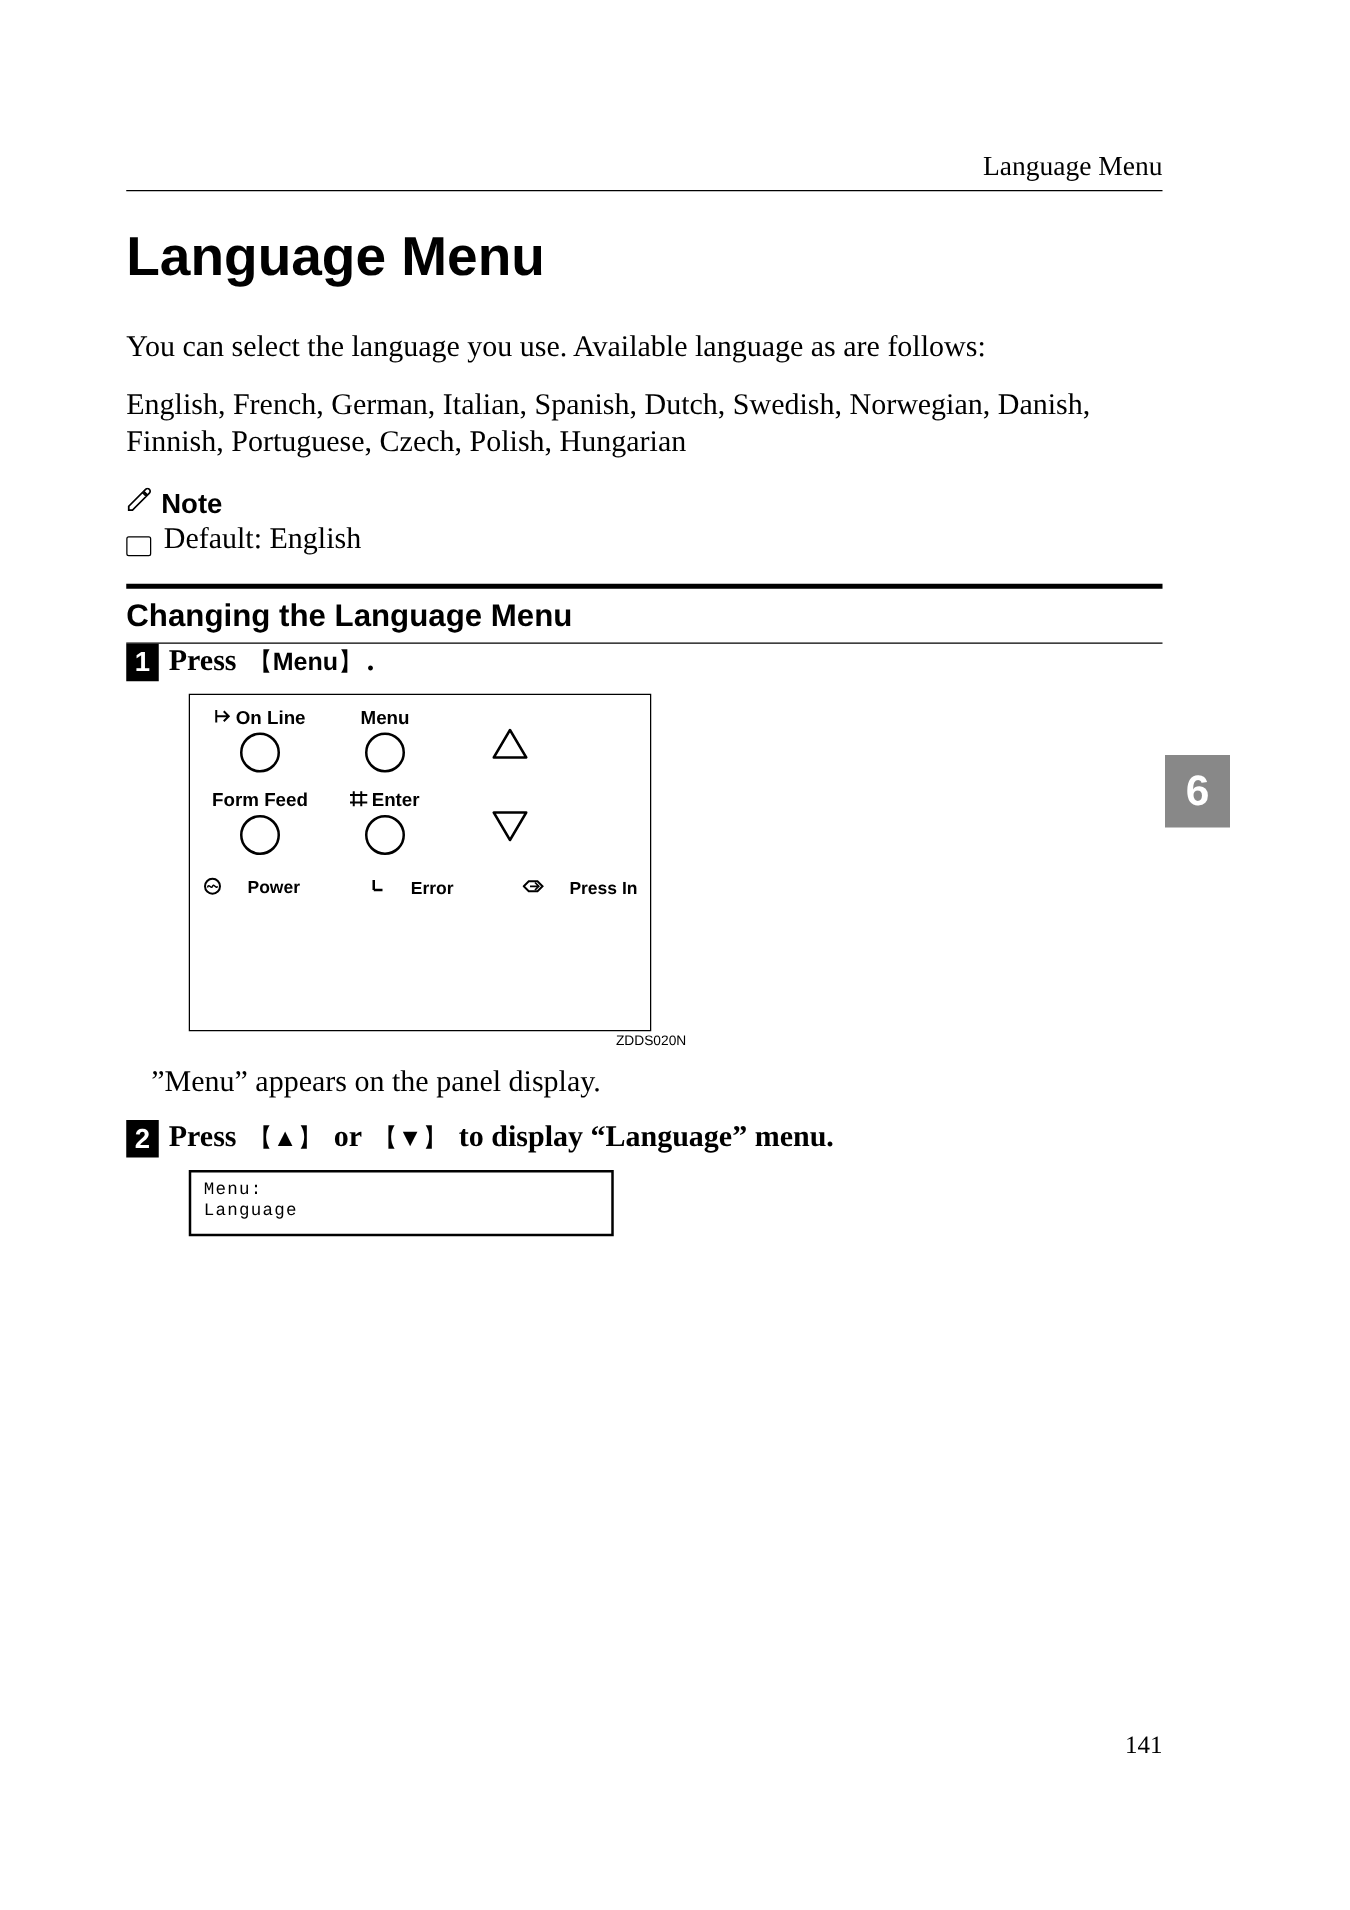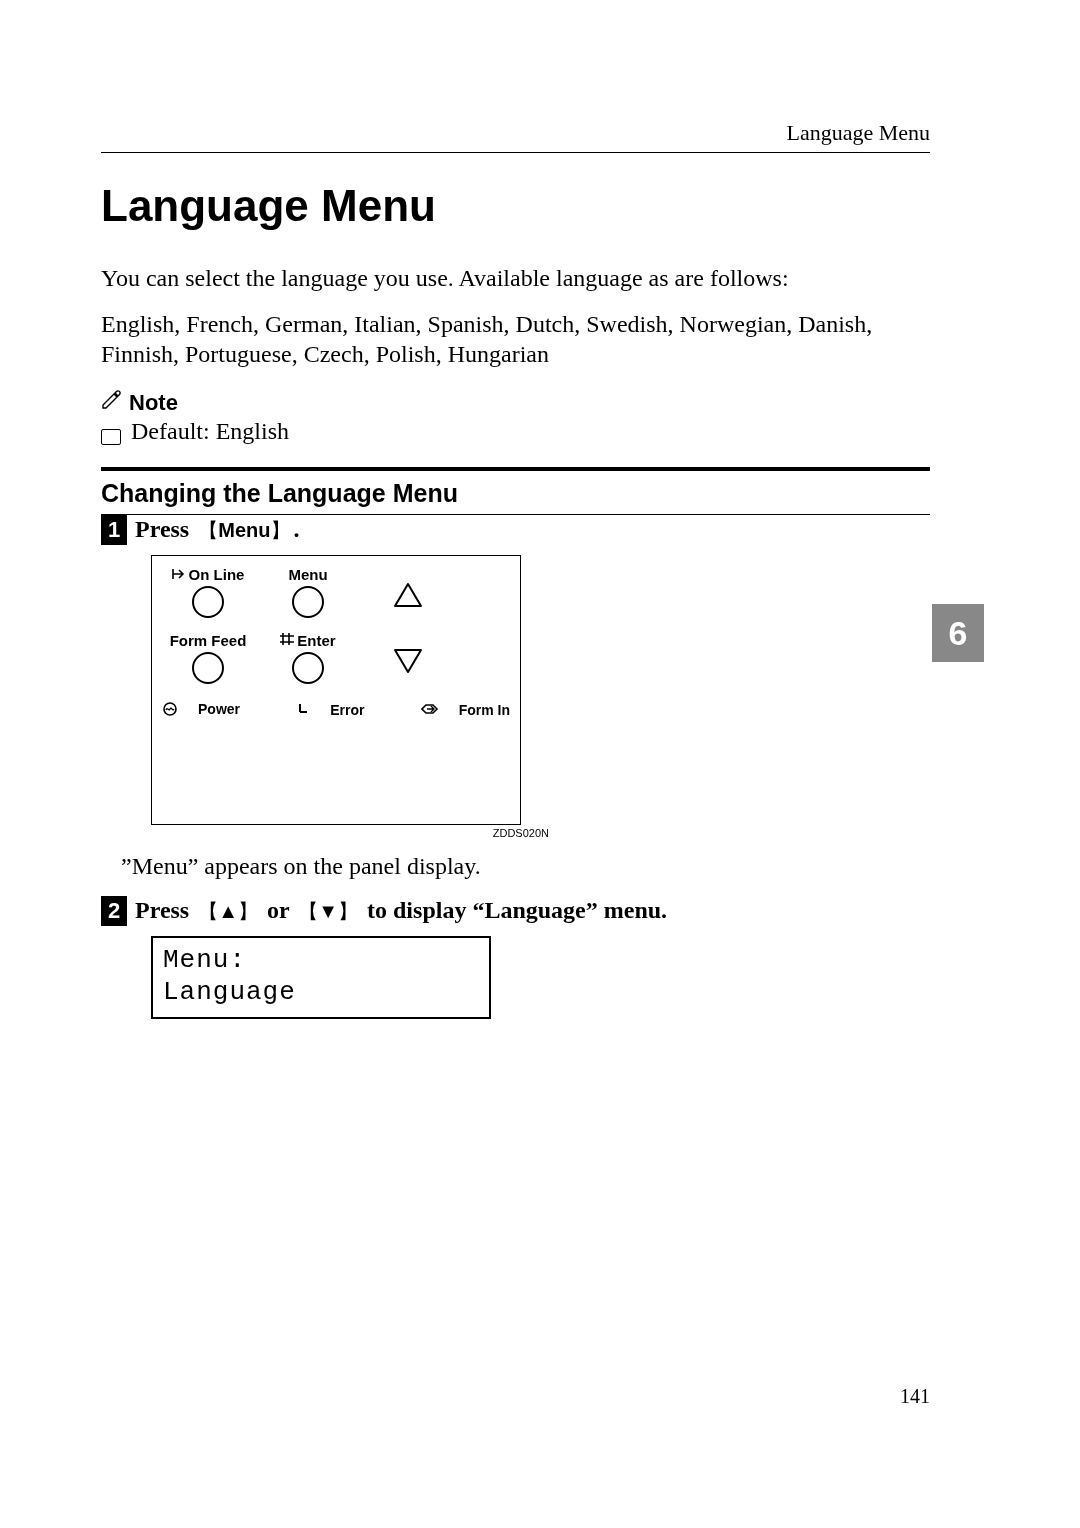--- a/index.html
+++ b/index.html
@@ -185,21 +185,21 @@
   }
 
   
   .lcd {
     margin-left: 50px;
     width: 340px;
     border: 2px solid #000;
     padding: 6px 10px 8px 10px;
     font-family: "Courier New", Courier, monospace;
     letter-spacing: 1px;
-    font-size: 26px;
+    font-size: 14px;
     line-height: 1.25;
     box-sizing: border-box;
   }
   .dot-font {
     font-family: "Courier New", monospace;
     font-variant-ligatures: none;
   }
 
   
   .tab {
@@ -337,21 +337,21 @@
               </span>
               <span>Error</span>
             </div>
             <div class="status-item">
               <span>
                 <svg width="18" height="14" viewBox="0 0 18 14">
                     <polygon points="5,3 12,3 16,7 12,11 5,11 1,7" fill="none" stroke="#000" stroke-width="1.6"></polygon>
                     <path d="M6 7 L12 7 M10 4 L13 7 L10 10" stroke="#000" stroke-width="1.4" fill="none"></path>
                   </svg>
               </span>
-              <span>Form In</span>
+              <span>Press In</span>
             </div>
           </div>
         </div>
         <div class="panel-right-strip"></div>
       </div>
     </div>
     <div class="figcode">ZDDS020N</div>
 
     <p class="after-panel">”Menu” appears on the panel display.</p>
 

